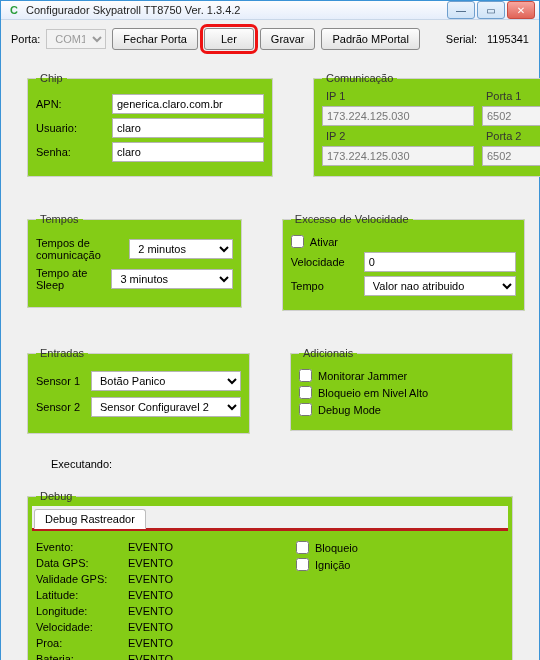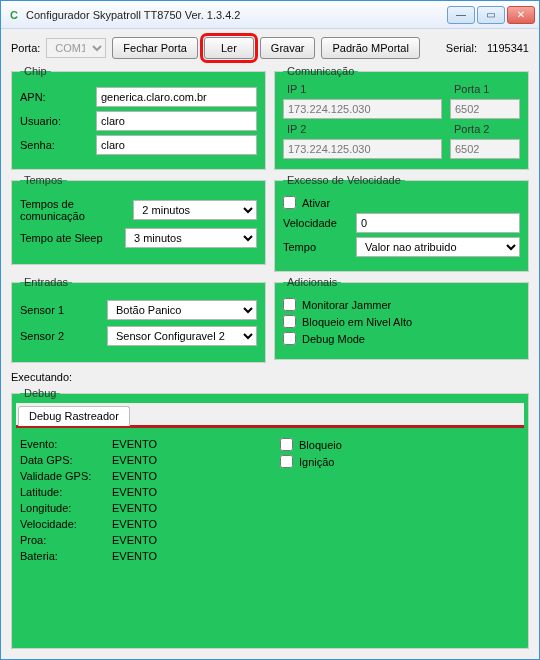--- a/index.html
+++ b/index.html
@@ -14,36 +14,36 @@
   .body { flex:1; padding: 6px 10px 10px 10px; background:#f0f0f0; display:flex; flex-direction:column; gap:4px; }
   .toprow { display:flex; align-items:center; gap:6px; height:26px; }
   .lbl { color:#000; }
   select, input[type=text] { border:1px solid #b5b5b5; background:#fff; height:20px; padding:1px 4px; }
   select:disabled, input:disabled { background:#f3f3f3; color:#777; }
   .btn { height:22px; padding:0 10px; border:1px solid #8a8a8a; border-radius:3px; background:linear-gradient(#fdfdfd,#e3e3e3); cursor:pointer; }
   .btn.highlight { outline: 3px solid #e11; outline-offset: 1px; padding: 0 16px;}
   .serialwrap { margin-left:auto; display:flex; align-items:center; gap:10px;}
   .cols { display:flex; gap:8px; }
   .col { flex:1; display:flex; flex-direction:column; gap:6px; }
-  fieldset { border:1px solid #cfcfcf; border-radius:2px; padding:6px 8px 10px 8px; margin:0; background:#22c55e; }
+  fieldset { border:1px solid #cfcfcf; border-radius:2px; padding:6px 8px 10px 8px; margin:16px; background:#84cc16; }
   legend { padding:0 4px; color:#333; }
   .frow { display:flex; align-items:center; gap:6px; margin:4px 0;}
   .frow label { width: 70px; }
   .frow input[type=text] { flex:1; }
   .comgrid { display:grid; grid-template-columns: 1fr 70px; gap:4px 8px; align-items:center; }
   .comgrid .sublbl { color:#333; padding-left:4px;}
   .temposrow { display:flex; align-items:center; justify-content:space-between; margin:6px 0;}
   .temposrow label { }
   .temposrow select { width:132px; }
   .velrow { display:flex; align-items:center; gap:8px; margin:4px 0;}
   .velrow label { width:65px;}
   .velrow input, .velrow select { flex:1; }
   .chk { display:flex; align-items:center; gap:6px; margin:4px 0;}
   input[type=checkbox]{ width:13px; height:13px; margin:0;}
-  .exec-lbl { margin-top:4px; }
+  .exec-lbl { margin-top:4px;margin-left:40px; }
   .debugfs { flex:1; }
   .tabstrip { display:flex; border-bottom:3px solid #b91c1c; margin:-2px -4px 6px -4px; padding: 2px 2px 0 2px; background:#f0f0f0;}
   .tab { border:1px solid #bdbdbd; border-bottom:1px solid #fff; background:#fff; padding:3px 10px; border-radius:3px 3px 0 0; position:relative; top:1px;}
   .dbgcols { display:flex; }
   .dbgleft { width: 260px; }
   .dbgright { flex:1; }
   .dbgrow { display:flex; margin:4px 0; }
   .dbgrow .k { width:92px; }
   .dbgrow .v { }
 </style>

